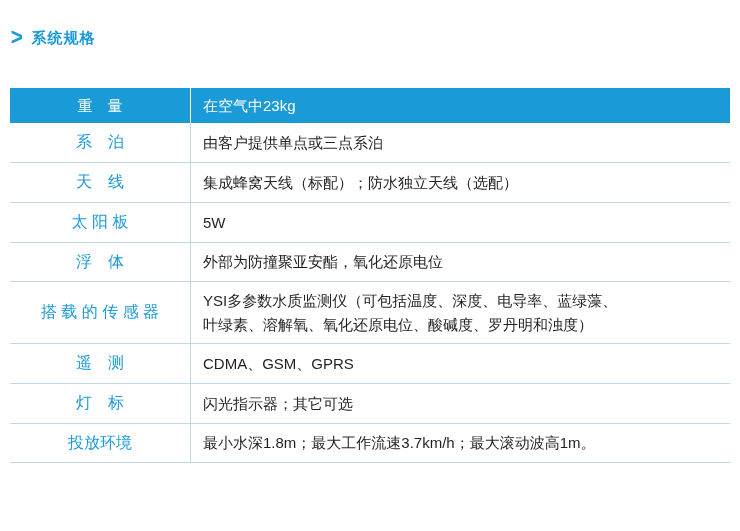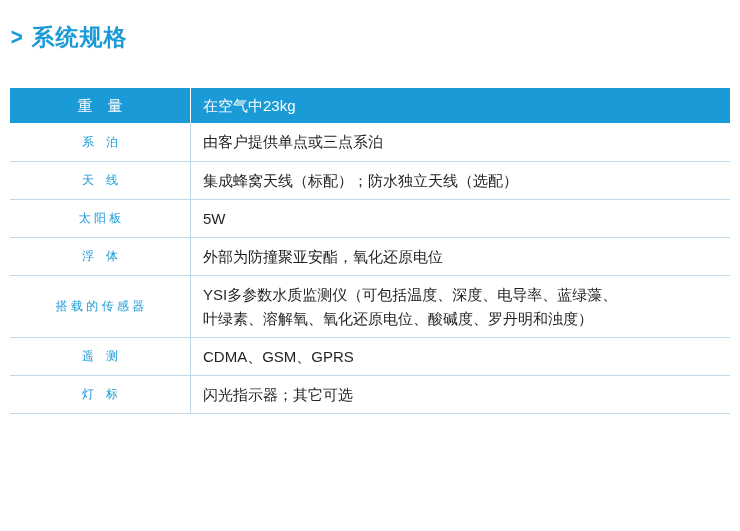--- a/index.html
+++ b/index.html
@@ -30,21 +30,21 @@
   }
   .title-chevron {
     color: #1a9ad7;
     font-size: 23px;
     font-weight: bold;
     line-height: 1;
     transform: scaleX(0.9);
   }
   .title-text {
     color: #1a9ad7;
-    font-size: 23px;
+    font-size: 15px;
     font-weight: bold;
     letter-spacing: 1px;
     line-height: 1;
   }
   .spec-table {
     position: absolute;
     left: 10px;
     top: 88px;
     width: 720px;
     border-collapse: collapse;
@@ -56,21 +56,21 @@
   .spec-table tr.header-row {
     border-bottom: none;
   }
   .spec-table td {
     vertical-align: middle;
     padding: 0;
   }
   td.label-cell {
     width: 172px;
     text-align: center;
-    font-size: 12px;
+    font-size: 16px;
     color: #1a9ad7;
     padding: 7px 4px;
     line-height: 1.55;
     border-right: 1px solid #bfd9ea;
   }
   td.value-cell {
     font-size: 15px;
     color: #231f20;
     padding: 7px 0 7px 12px;
     line-height: 1.55;
@@ -137,16 +137,20 @@
 叶绿素、溶解氧、氧化还原电位、酸碱度、罗丹明和浊度）</td>
       </tr>
       <tr>
         <td class="label-cell">遥　测</td>
         <td class="value-cell">CDMA、GSM、GPRS</td>
       </tr>
       <tr>
         <td class="label-cell">灯　标</td>
         <td class="value-cell">闪光指示器；其它可选</td>
       </tr>
+      <tr>
+        <td class="label-cell">投放环境</td>
+        <td class="value-cell">最小水深1.8m；最大工作流速3.7km/h；最大滚动波高1m。</td>
+      </tr>
     </tbody>
   </table>
 
 </div>
 
 </body></html>

